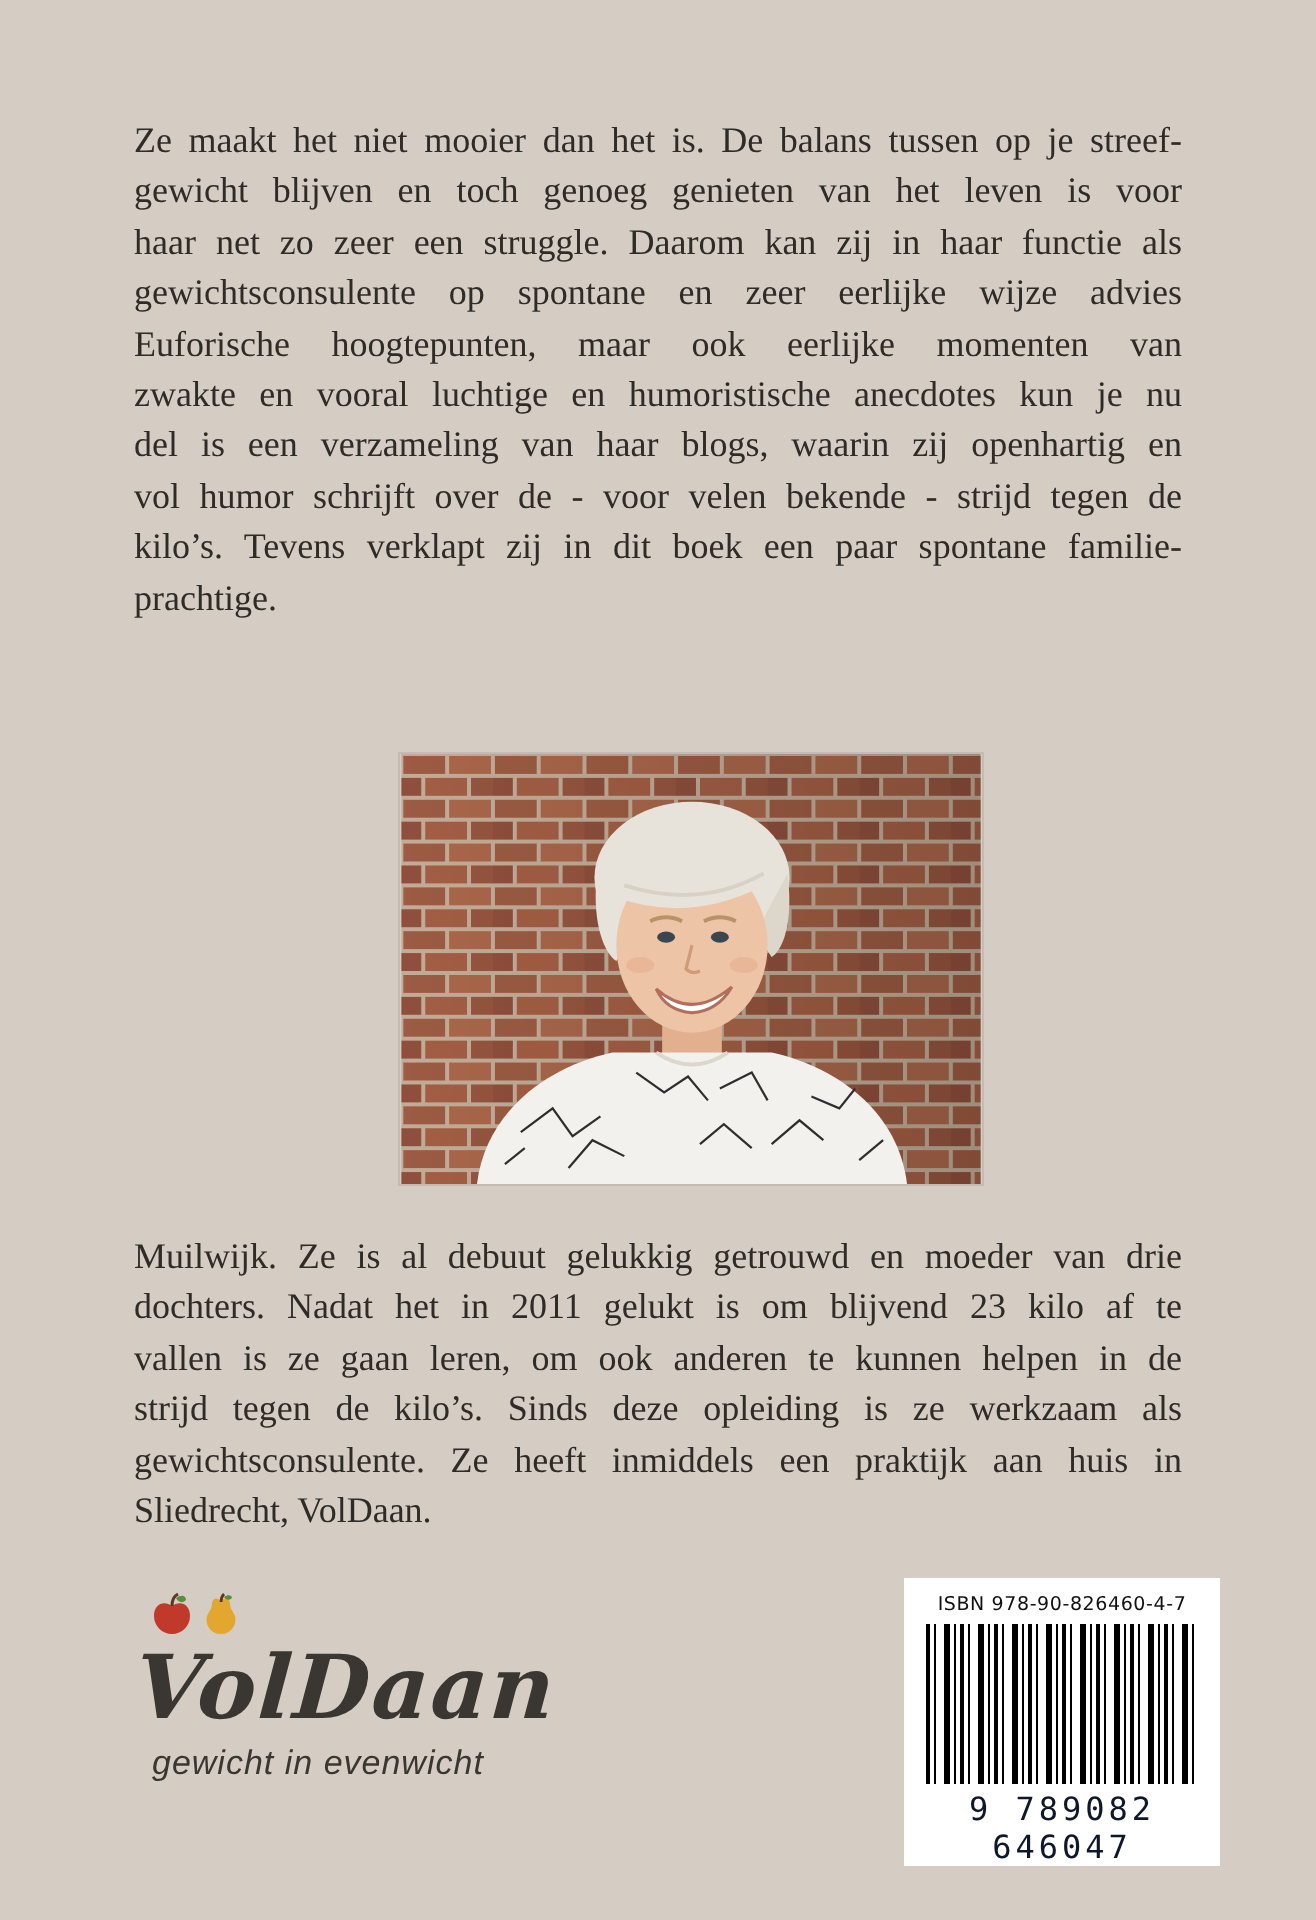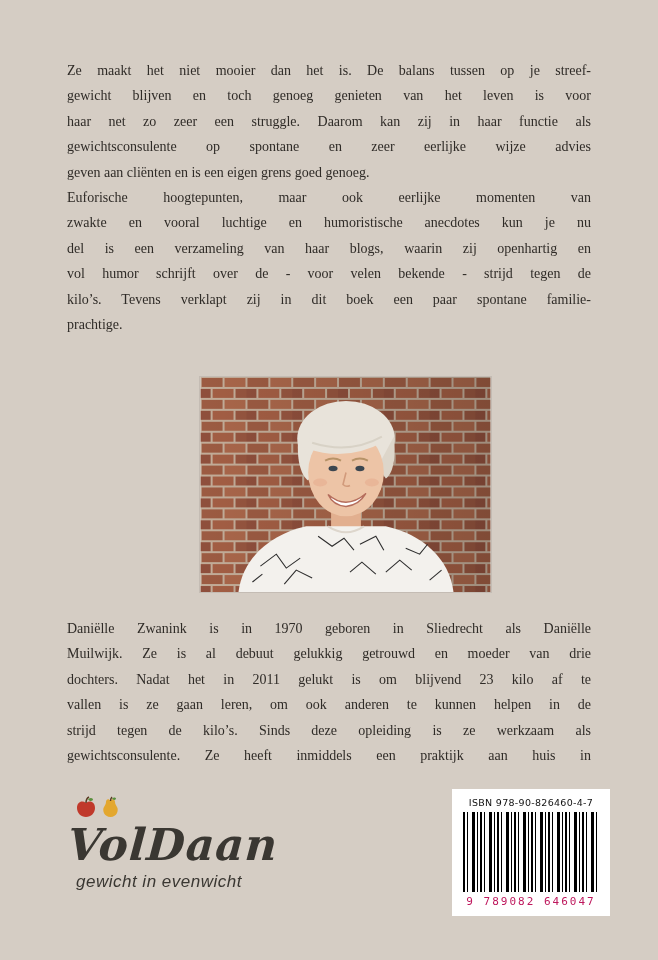--- a/index.html
+++ b/index.html
@@ -9,21 +9,21 @@
     height: 960px;
     background: #d5cdc4;
     font-family: "Liberation Serif", serif;
     color: #2f2b27;
     overflow: hidden;
   }
   .text-block {
     position: absolute;
     left: 67px;
     width: 524px;
-    font-size: 14px;
+    font-size: 18px;
     line-height: 25.4px;
   }
   #intro { top: 58px; }
   #bio   { top: 616px; }
   .line { text-align: justify; text-align-last: justify; }
   .line.line-last { text-align-last: left; }
 
   .photo {
     position: absolute;
     left: 200px;
@@ -88,39 +88,38 @@
       #000 4px, #000 5px,
       #fff 5px, #fff 9px,
       #000 9px, #000 12px,
       #fff 12px, #fff 14px,
       #000 14px, #000 15px,
       #fff 15px, #fff 17px
     );
   }
   .barcode-number {
     font-family: "DejaVu Sans Mono", "Liberation Mono", monospace;
-    font-size: 11px;
+    font-size: 16px;
     letter-spacing: 2px;
-    color: #be185d;
+    color: #0f172a;
     margin-top: 3px;
     background: #fff;
   }
 </style>
 </head>
 <body>
 
 <div class="cover">
 
   <div class="text-block" id="intro">
     <div>
         <div class="line">Ze maakt het niet mooier dan het is. De balans tussen op je streef-</div>
         <div class="line">gewicht blijven en toch genoeg genieten van het leven is voor</div>
         <div class="line">haar net zo zeer een struggle. Daarom kan zij in haar functie als</div>
         <div class="line">gewichtsconsulente op spontane en zeer eerlijke wijze advies</div>
-        <div class="line line-last">geven aan cliënten en is een eigen grens goed genoeg.</div>
       </div>
     <div>
         <div class="line">Euforische hoogtepunten, maar ook eerlijke momenten van</div>
         <div class="line">zwakte en vooral luchtige en humoristische anecdotes kun je nu</div>
         <div class="line">del is een verzameling van haar blogs, waarin zij openhartig en</div>
         <div class="line">vol humor schrijft over de - voor velen bekende - strijd tegen de</div>
         <div class="line">kilo’s. Tevens verklapt zij in dit boek een paar spontane familie-</div>
         <div class="line line-last">prachtige.</div>
       </div>
   </div>
@@ -183,26 +182,26 @@
           <path d="M150,196 l12,-10 l14,12"></path>
           <path d="M230,204 l12,-10"></path>
         </g>
         <path d="M128,150 Q146,162 164,150" fill="none" stroke="#ddd6cc" stroke-width="2"></path>
       </g>
     </svg>
   </div>
 
   <div class="text-block" id="bio">
     <div>
-        <div class="line">Daniëlle Zwanink is in 1970 geboren in Sliedrecht als Daniëlle</div>
         <div class="line">Muilwijk. Ze is al debuut gelukkig getrouwd en moeder van drie</div>
         <div class="line">dochters. Nadat het in 2011 gelukt is om blijvend 23 kilo af te</div>
         <div class="line">vallen is ze gaan leren, om ook anderen te kunnen helpen in de</div>
         <div class="line">strijd tegen de kilo’s. Sinds deze opleiding is ze werkzaam als</div>
         <div class="line">gewichtsconsulente. Ze heeft inmiddels een praktijk aan huis in</div>
+        <div class="line line-last">Sliedrecht, VolDaan.</div>
       </div>
   </div>
 
   <div class="logo">
     <div class="logo-fruits">
       <svg width="20" height="22" viewBox="0 0 20 22" aria-hidden="true">
         <path d="M10,7 C6,4 1,6 1,12 C1,17 5,21 10,21 C15,21 19,17 19,12 C19,6 14,4 10,7 Z" fill="#c0392b"></path>
         <path d="M10,7 C10,4 11,2 13,1" fill="none" stroke="#5a3a22" stroke-width="1.5"></path>
         <path d="M12,3 C15,1 17,2 17,4 C15,6 13,5 12,3 Z" fill="#5a8f3d"></path>
       </svg>

